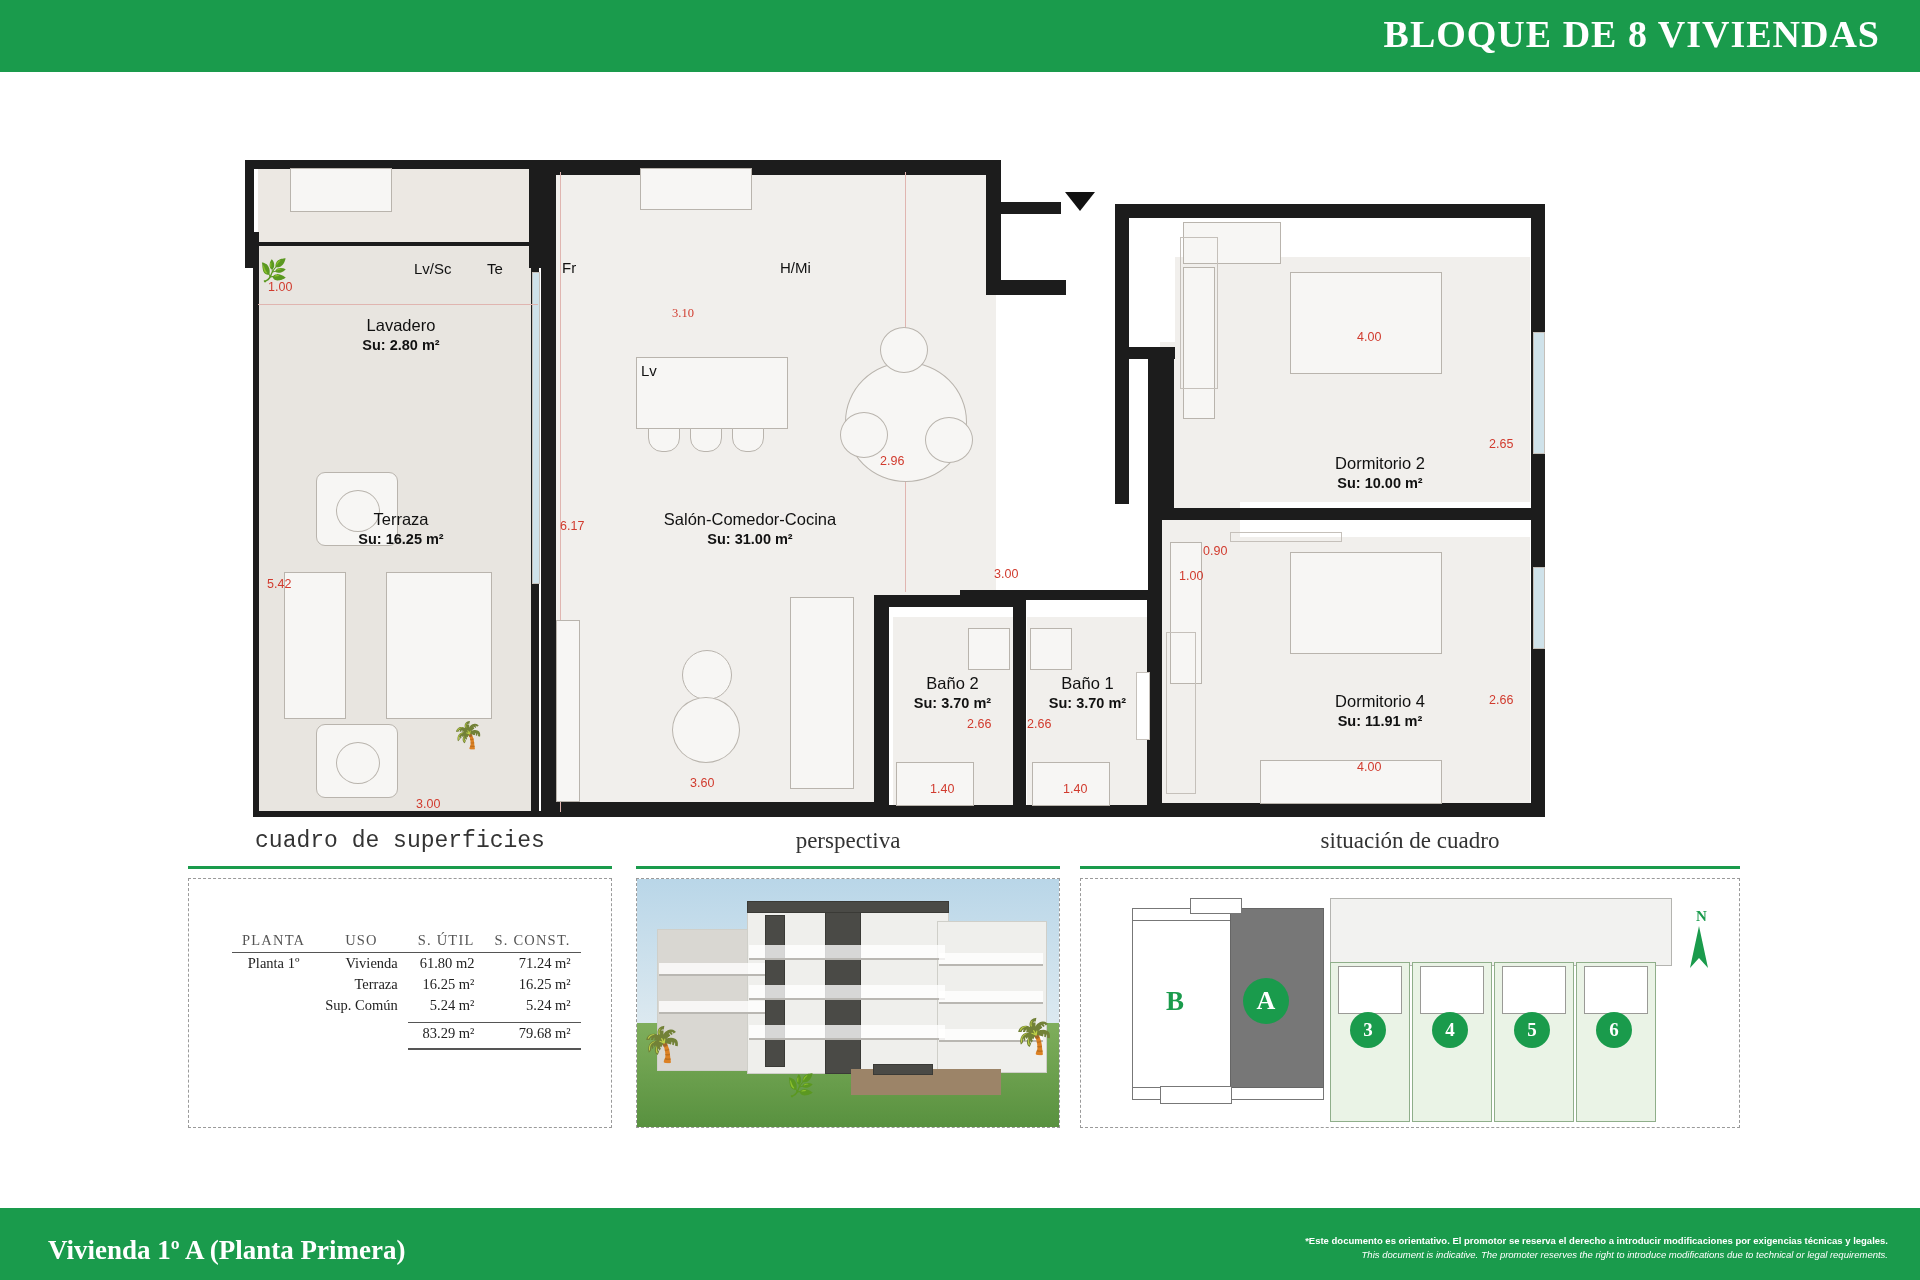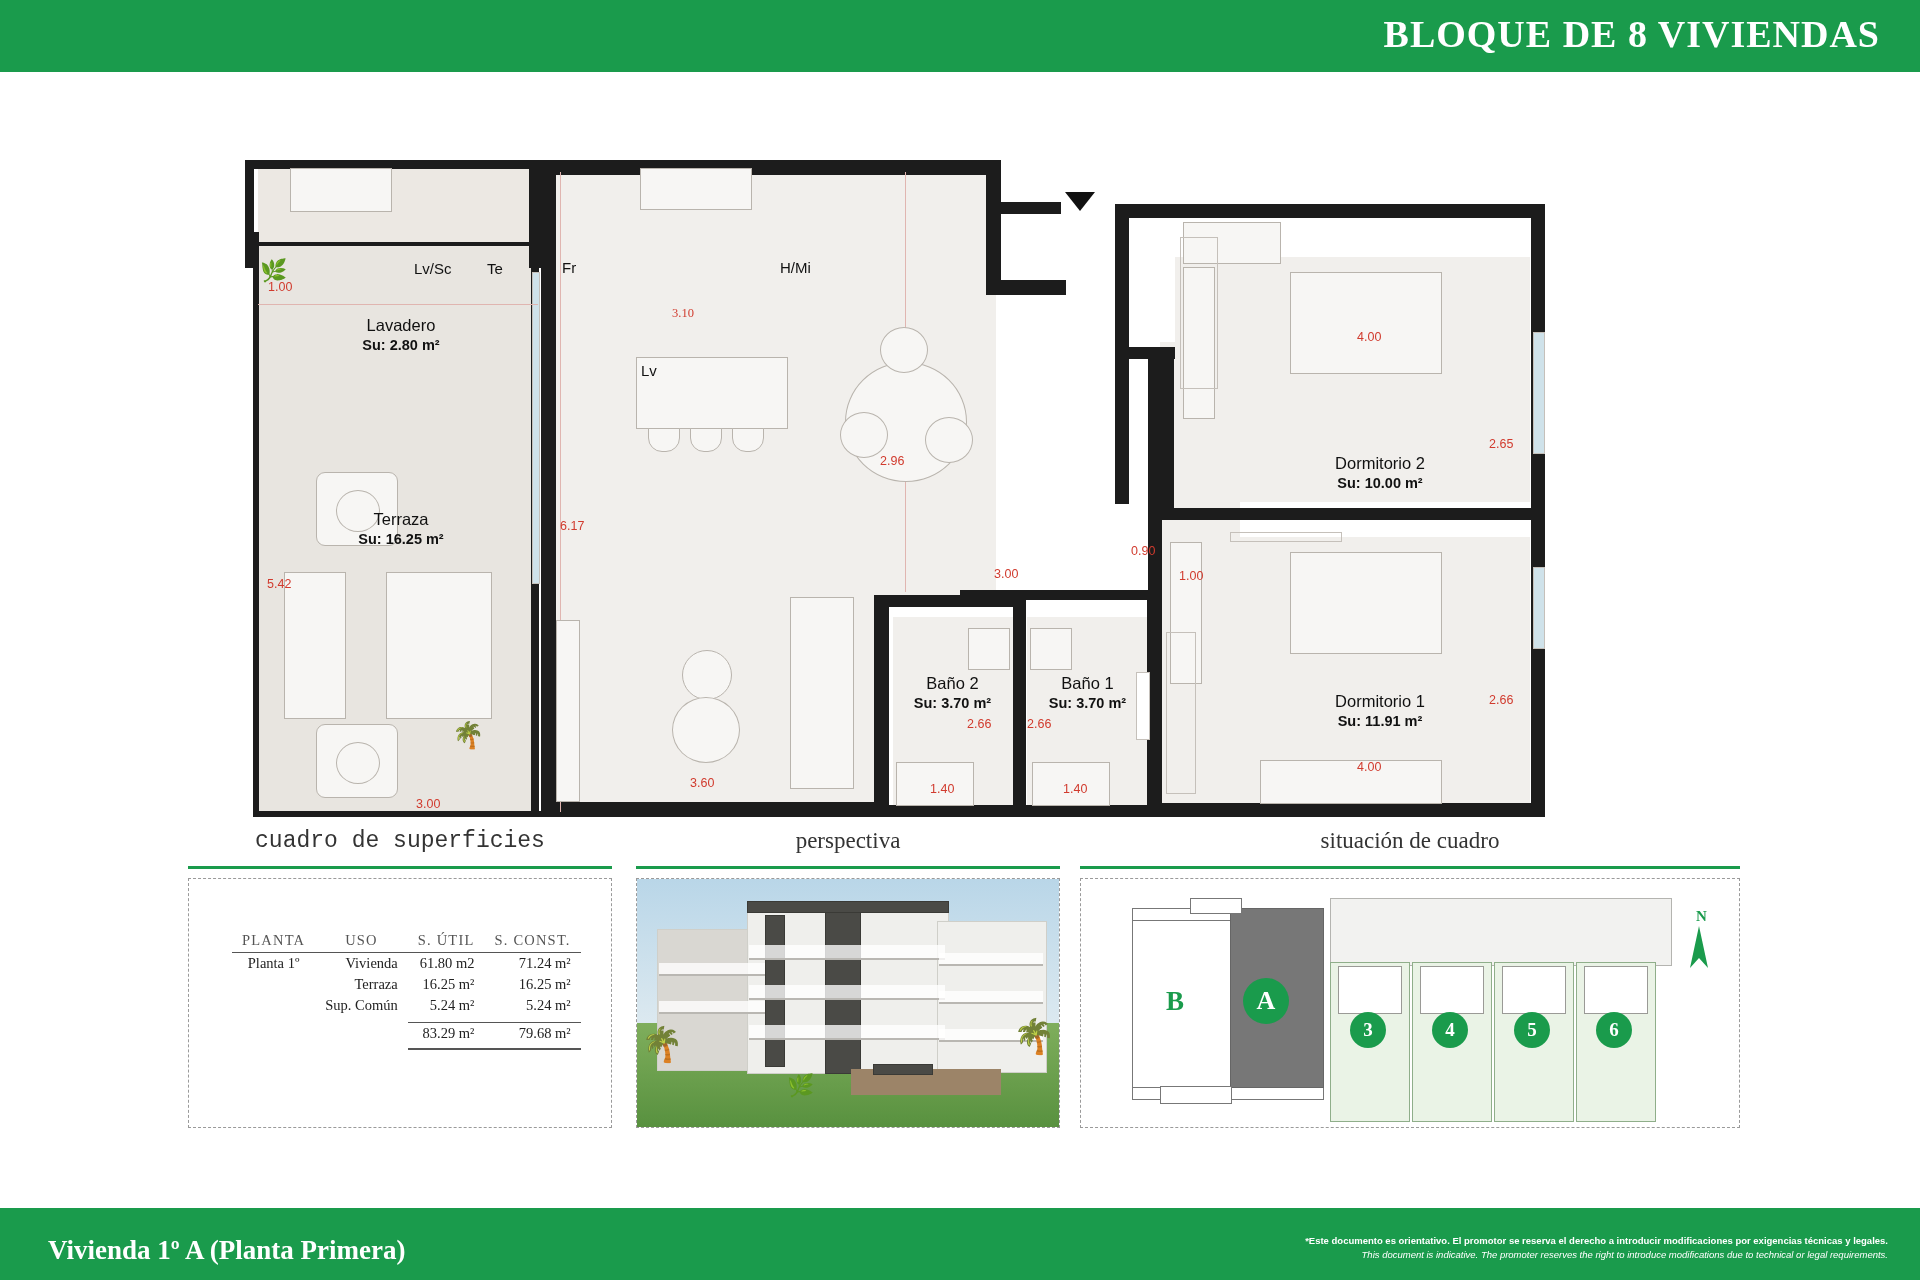--- a/index.html
+++ b/index.html
@@ -359,56 +359,60 @@
   <div class="lbl" style="left:286px; top:242px; width:230px;">
     <div class="name">Lavadero</div>
     <div class="area">Su: 2.80 m²</div>
   </div>
 
   <div class="lbl" style="left:286px; top:436px; width:230px;">
     <div class="name">Terraza</div>
     <div class="area">Su: 16.25 m²</div>
   </div>
 
+  <div class="lbl" style="left:580px; top:436px; width:340px;">
+    <div class="name">Salón-Comedor-Cocina</div>
+    <div class="area">Su: 31.00 m²</div>
+  </div>
 
   <div class="lbl" style="left:875px; top:600px; width:155px;">
     <div class="name">Baño 2</div>
     <div class="area">Su: 3.70 m²</div>
   </div>
 
   <div class="lbl" style="left:1010px; top:600px; width:155px;">
     <div class="name">Baño 1</div>
     <div class="area">Su: 3.70 m²</div>
   </div>
 
   <div class="lbl" style="left:1270px; top:380px; width:220px;">
     <div class="name">Dormitorio 2</div>
     <div class="area">Su: 10.00 m²</div>
   </div>
 
   <div class="lbl" style="left:1270px; top:618px; width:220px;">
-    <div class="name">Dormitorio 1</div>
+    <div class="name">Dormitorio 4</div>
     <div class="area">Su: 11.91 m²</div>
   </div>
 
   <div class="tag" style="left:414px; top:188px;">Lv/Sc</div>
   <div class="tag" style="left:487px; top:188px;">Te</div>
   <div class="tag" style="left:562px; top:187px;">Fr</div>
   <div class="tag" style="left:780px; top:187px;">H/Mi</div>
   <div class="tag" style="left:641px; top:290px;">Lv</div>
 
   <div class="dim" style="left:268px; top:208px;">1.00</div>
   <div class="dim" style="left:672px; top:234px;font-family:Liberation Serif, serif;">3.10</div>
   <div class="dim" style="left:880px; top:382px;">2.96</div>
   <div class="dim" style="left:560px; top:447px;">6.17</div>
   <div class="dim" style="left:267px; top:505px;text-align:right;">5.42</div>
   <div class="dim" style="left:690px; top:704px;">3.60</div>
   <div class="dim" style="left:416px; top:725px;">3.00</div>
   <div class="dim" style="left:994px; top:495px;">3.00</div>
-  <div class="dim" style="left:1131px; top:472px;">0.90</div>
+  <div class="dim" style="left:1203px; top:472px;">0.90</div>
   <div class="dim" style="left:1179px; top:497px;">1.00</div>
   <div class="dim" style="left:1357px; top:258px;">4.00</div>
   <div class="dim" style="left:1489px; top:365px;">2.65</div>
   <div class="dim" style="left:1489px; top:621px;">2.66</div>
   <div class="dim" style="left:1357px; top:688px;">4.00</div>
   <div class="dim" style="left:967px; top:645px;">2.66</div>
   <div class="dim" style="left:1027px; top:645px;">2.66</div>
   <div class="dim" style="left:930px; top:710px;">1.40</div>
   <div class="dim" style="left:1063px; top:710px;">1.40</div>
 </div>

